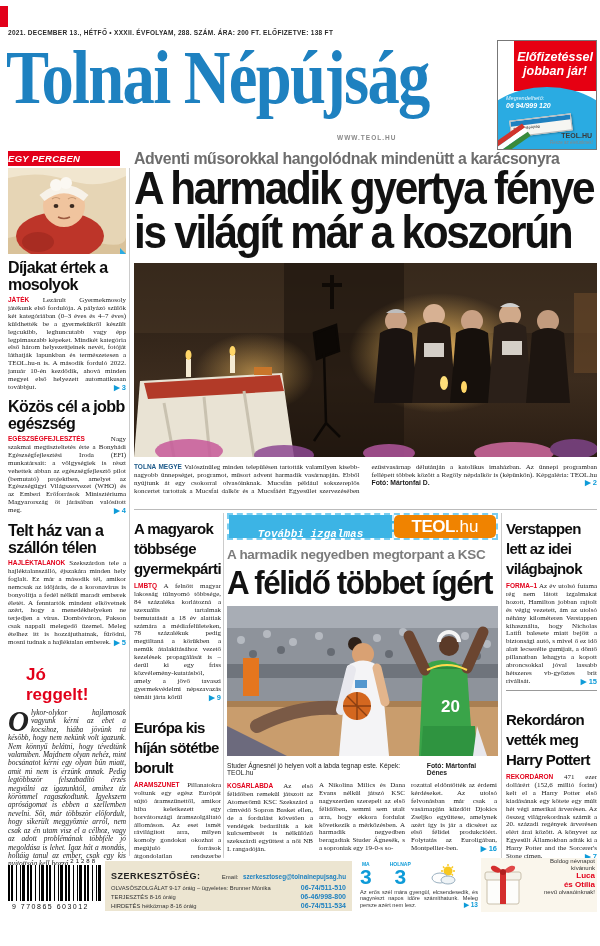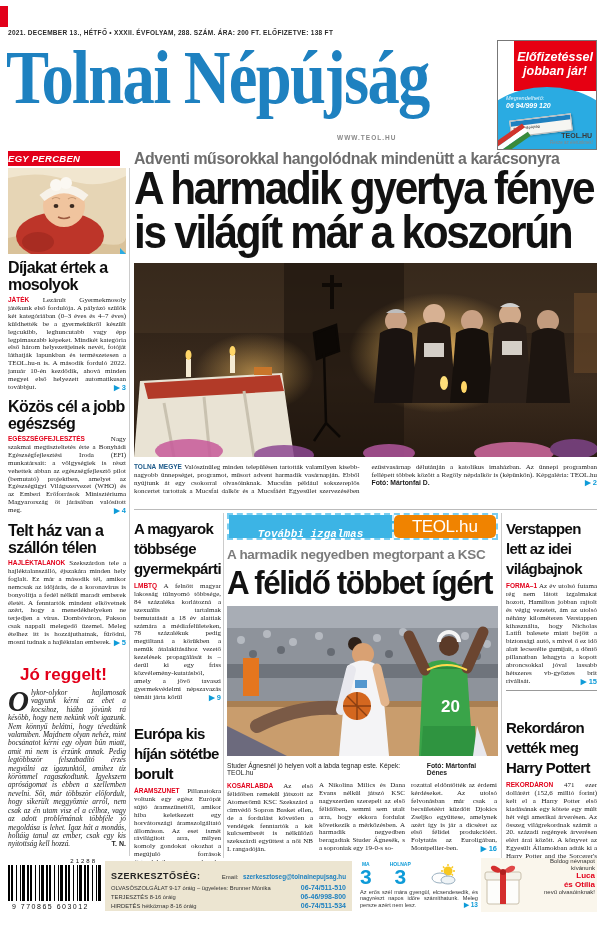--- a/index.html
+++ b/index.html
@@ -38,21 +38,21 @@
   .vdiv{position:absolute;width:1px;background:#ccc;}
   .hdiv{position:absolute;height:1px;background:#bbb;}
 
   
   .leftcol{position:absolute;left:8px;top:168px;width:118px;}
   .photo-frame{width:100%;overflow:hidden;display:block;}
   h3.story{font-size:16px;line-height:16.5px;font-weight:bold;letter-spacing:-.6px;color:#0d0d0d;margin:6px 0 3px;}
   .body{font-family:"Liberation Serif",serif;font-size:7px;line-height:7.9px;text-align:justify;color:#1c1c1c;overflow:hidden;}
   .kicker{font-family:"Liberation Sans",sans-serif;color:var(--red);font-weight:bold;font-size:6.5px;}
   .pageref{font-family:"Liberation Sans",sans-serif;color:var(--blue);font-weight:bold;font-size:7.5px;float:right;}
-  .greet-title{color:var(--red);font-weight:bold;font-size:17px;margin:10px 12px 4px;}
+  .greet-title{color:var(--red);font-weight:bold;font-size:17px;margin:10px 18px 4px;}
   .editorial{font-family:"Liberation Serif",serif;font-style:italic;font-size:7.4px;line-height:8.4px;text-align:justify;color:#222;}
   .dropcap{float:left;font-size:29px;line-height:24px;padding-right:2px;font-style:italic;font-weight:bold;}
   .signature{font-weight:bold;float:right;font-style:normal;font-family:"Liberation Sans",sans-serif;font-size:7px;}
   .barcode{position:absolute;left:8px;top:860px;width:95px;height:50px;}
   .barcode .num-top{position:absolute;right:6px;top:-2px;font-size:6px;letter-spacing:2px;color:#111;}
   .bars{position:absolute;left:0;top:5px;right:0;height:36px;background:repeating-linear-gradient(90deg,#000 0 2px,#fff 2px 3px,#000 3px 5px,#fff 5px 8px,#000 8px 9px,#fff 9px 12px,#000 12px 13px,#fff 13px 14px,#000 14px 17px,#fff 17px 19px);}
   .num-bottom{position:absolute;left:2px;bottom:0;font-size:7px;letter-spacing:1.5px;background:#fff;padding:0 2px;color:#111;}
 
   
   .lead-headline{position:absolute;left:134px;top:166px;width:530px;font-size:47px;line-height:43.5px;font-weight:bold;letter-spacing:-2.5px;color:#121212;transform:scaleX(.9);transform-origin:left top;}
@@ -64,21 +64,21 @@
   
   .colA{position:absolute;left:134px;top:513px;width:87px;}
   .colA h3,.colC h3{font-size:15px;line-height:20px;}
   .colC{position:absolute;left:506px;top:513px;width:91px;}
   .colC-rule{position:absolute;left:506px;top:690px;width:91px;height:1px;background:#999;}
 
   .colB{position:absolute;left:227px;top:513px;width:271px;}
   .promo{display:flex;height:27px;border:2px dashed #79cdf0;}
   .promo-left{flex:1;background:#3cb4e5;color:#fff;font-weight:bold;font-style:italic;font-size:11px;line-height:9.5px;text-align:center;padding-top:15px;border-right:2px dashed #cdeefb;font-family:Liberation Mono, monospace;}
   .promo-right{width:102px;background:var(--orange);border-radius:5px;color:#fff;text-align:center;font-size:17px;line-height:23px;}
-  .promo-right b{font-weight:normal;letter-spacing:-.5px;}
+  .promo-right b{font-weight:bold;letter-spacing:-.5px;}
   .overline{margin-top:7px;font-size:13.5px;font-weight:bold;color:#7c7c7c;letter-spacing:-.3px;}
   .ksc-headline{font-size:33px;font-weight:bold;letter-spacing:-1.5px;color:#121212;margin-top:2px;transform:scaleX(.95);transform-origin:left top;white-space:nowrap;}
   .ksc-photo{margin-top:4px;width:271px;height:150px;overflow:hidden;}
   .ksc-caption{display:flex;justify-content:space-between;font-size:6.6px;margin-top:2px;color:#222;}
   .ksc-cols{display:flex;gap:6px;margin-top:6px;}
   .ksc-cols .body{width:86px;height:93px;}
 
   
   .contact-box{position:absolute;left:105px;top:861px;width:247px;height:50px;background:#ece5d1;padding:4px 6px 11px;}
   .contact-head{display:flex;justify-content:space-between;align-items:baseline;}
@@ -243,21 +243,21 @@
   <p class="lead-caption">
     <span class="county">TOLNA MEGYE</span>
     <span>Valószínűleg minden településen tartották valamilyen kisebb-nagyobb ünnepséget, programot, műsort advent harmadik vasárnapján. Ebből nyújtunk át egy csokorral olvasóinknak. Mucsfán például sokszereplős koncertet tartottak a Mucsfai dalkör és a Mucsfáért Egyesület szervezésében ezüstvasárnap délutánján a katolikus imaházban. Az ünnepi programban fellépett többek között a Regöly népdalkör is (képünkön). Képgaléria: TEOL.hu</span>
     <span class="credit">Fotó: Mártonfai D.</span>
     <span class="pageref">▶ 2</span>
   </p>
 
   <div class="colA">
     <h3 class="story">A magyarok többsége gyermekpárti</h3>
     <p class="body" style="height:122px"><span class="kicker">LMBTQ</span> <span>A felnőtt magyar lakosság túlnyomó többsége, 84 százaléka korlátozná a szexuális tartalmak bemutatását a 18 év alattiak számára a médiafelületeken, 78 százalékuk pedig megtiltaná a körükben a nemük átalakításához vezető kezelések propagálását is – derül ki egy friss közvélemény-kutatásból, amely a jövő tavaszi gyermekvédelmi népszavazás témáit járta körül</span> <span class="pageref">▶ 9</span></p>
-    <h3 class="story" style="margin-top:20px">Európa kis híján sötétbe borult</h3>
+    <h3 class="story" style="margin-top:14px">Európa kis híján sötétbe borult</h3>
     <p class="body" style="height:108px"><span class="kicker">ÁRAMSZÜNET</span> <span>Pillanatokra voltunk egy egész Európát sújtó áramszünettől, amikor hiba keletkezett egy horvátországi áramszolgáltató állomáson. Az eset ismét rávilágított arra, milyen komoly gondokat okozhat a megújuló források átgondolatlan rendszerbe állítása és az atomerőművek „kötelező zöldpolitika” leállítása – mondta Süli János miniszter.</span> <span class="pageref">▶ 9</span></p>
   </div>
 
   <div class="colB">
     <div class="promo">
       <div class="promo-left">
         <div>További izgalmas hírekért</div>
         <div>látogasson el ide:</div>
       </div>
       <div class="promo-right"><b>TEOL</b><span>.hu</span></div>
@@ -315,30 +315,30 @@
         <path d="M200 64 q20 -10 40 0" stroke="#ffd94d" stroke-width="2" fill="none"></path>
       </g>
       <path d="M250 120 l10 30 h-14 z" fill="#e8e8ee"></path>
     </svg>
 
     <div class="ksc-caption">
       <span>Studer Ágnesnél jó helyen volt a labda tegnap este. Képek: TEOL.hu</span>
       <span class="credit">Fotó: Mártonfai Dénes</span>
     </div>
     <div class="ksc-cols">
-      <p class="body"><span class="kicker">KOSÁRLABDA</span> <span>Az első félidőben remekül játszott az Atomerőmű KSC Szekszárd a címvédő Sopron Basket ellen, de a fordulást követően a vendégek fenntartók a két kulcsemberét is nélkülöző szekszárdi együttest a női NB I. rangadóján.</span></p>
+      <p class="body"><span class="kicker">KOSÁRLABDA</span> <span>Az első félidőben remekül játszott az Atomerőmű KSC Szekszárd a címvédő Sopron Basket ellen, de a fordulást követően a vendégek bedarálták a két kulcsemberét is nélkülöző szekszárdi együttest a női NB I. rangadóján.</span></p>
       <p class="body"><span>A Nikolina Milics és Dana Evans nélkül játszó KSC nagyszerűen szerepelt az első félidőben, semmi sem utalt arra, hogy ekkora fordulat következik a mérkőzésben. A harmadik negyedben beragadtak Studer Ágnesék, s a soproniak egy 19-0-s so-</span></p>
-      <p class="body"><span>rozattal eldöntötték az érdemi kérdéseket. Az utolsó felvonásban már csak a becsületéért küzdött Djokics Zseljko együttese, amelynek azért így is jár a dicséret az első félidei produkcióért. Folytatás az Euroligában, Montpellier-ben.</span> <span class="pageref">▶ 16</span></p>
+      <p class="body"><span>rozattal eldöntötték az érdemi kérdéseket. Az utolsó felvonásban már csak a vasárnapján küzdött Djokics Zseljko együttese, amelynek azért így is jár a dicséret az első félidei produkcióért. Folytatás az Euroligában, Montpellier-ben.</span> <span class="pageref">▶ 16</span></p>
     </div>
   </div>
 
   <div class="colC">
     <h3 class="story">Verstappen lett az idei világbajnok</h3>
     <p class="body" style="height:116px"><span class="kicker">FORMA–1</span> <span>Az év utolsó futama rég nem látott izgalmakat hozott, Hamilton jobban rajtolt és végig vezetett, ám az utolsó néhány kilométeren Verstappen kihasználta, hogy Nicholas Latifi balesete miatt bejött a biztonsági autó, s mivel ő ez idő alatt lecserélte gumijait, a döntő pillanatban lehagyta a kopott abroncsokkal jóval lassabb hétszeres vb-győztes brit riválisát.</span> <span class="pageref">▶ 15</span></p>
-    <h3 class="story" style="margin-top:20px">Rekordáron vették meg Harry Pottert</h3>
+    <h3 class="story" style="margin-top:12px">Rekordáron vették meg Harry Pottert</h3>
     <p class="body" style="height:102px"><span class="kicker">REKORDÁRON</span> <span>471 ezer dollárért (152,6 millió forint) kelt el a Harry Potter első kiadásának egy kötete egy múlt hét végi amerikai árverésen. Az összeg világrekordnak számít a 20. századi regények árverésen elért árai között. A könyvet az Egyesült Államokban adták ki a Harry Potter and the Sorcerer's Stone címen.</span> <span class="pageref">▶ 7</span></p>
   </div>
   <div class="colC-rule"></div>
 
   <div class="contact-box">
     <div class="contact-head">
       <span class="contact-label">SZERKESZTŐSÉG:</span>
       <span><span class="email-label">Email:</span> <span class="email">szerkesztoseg@tolnainepujsag.hu</span></span>
     </div>
     <div class="contact-row">

